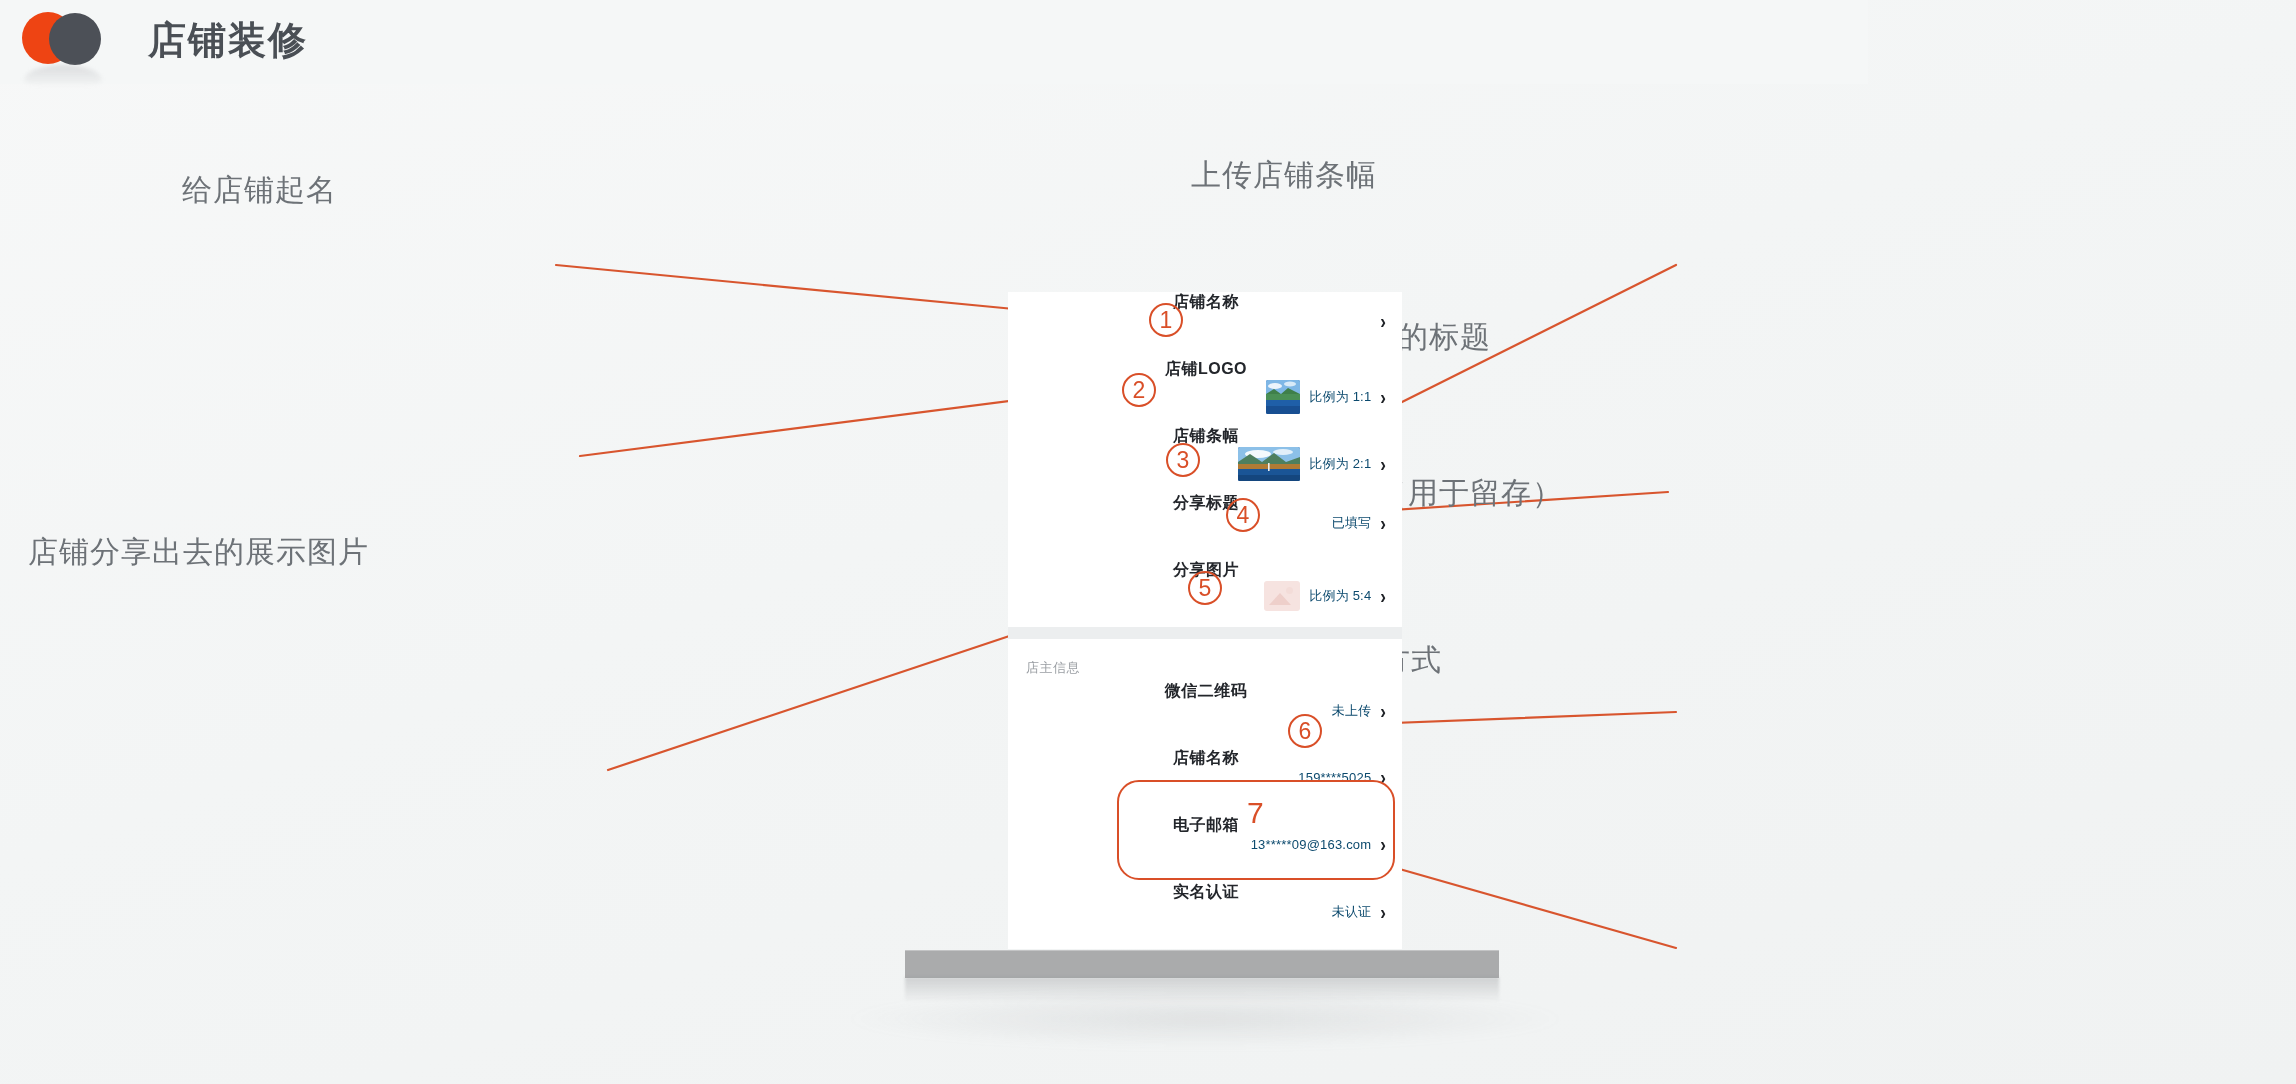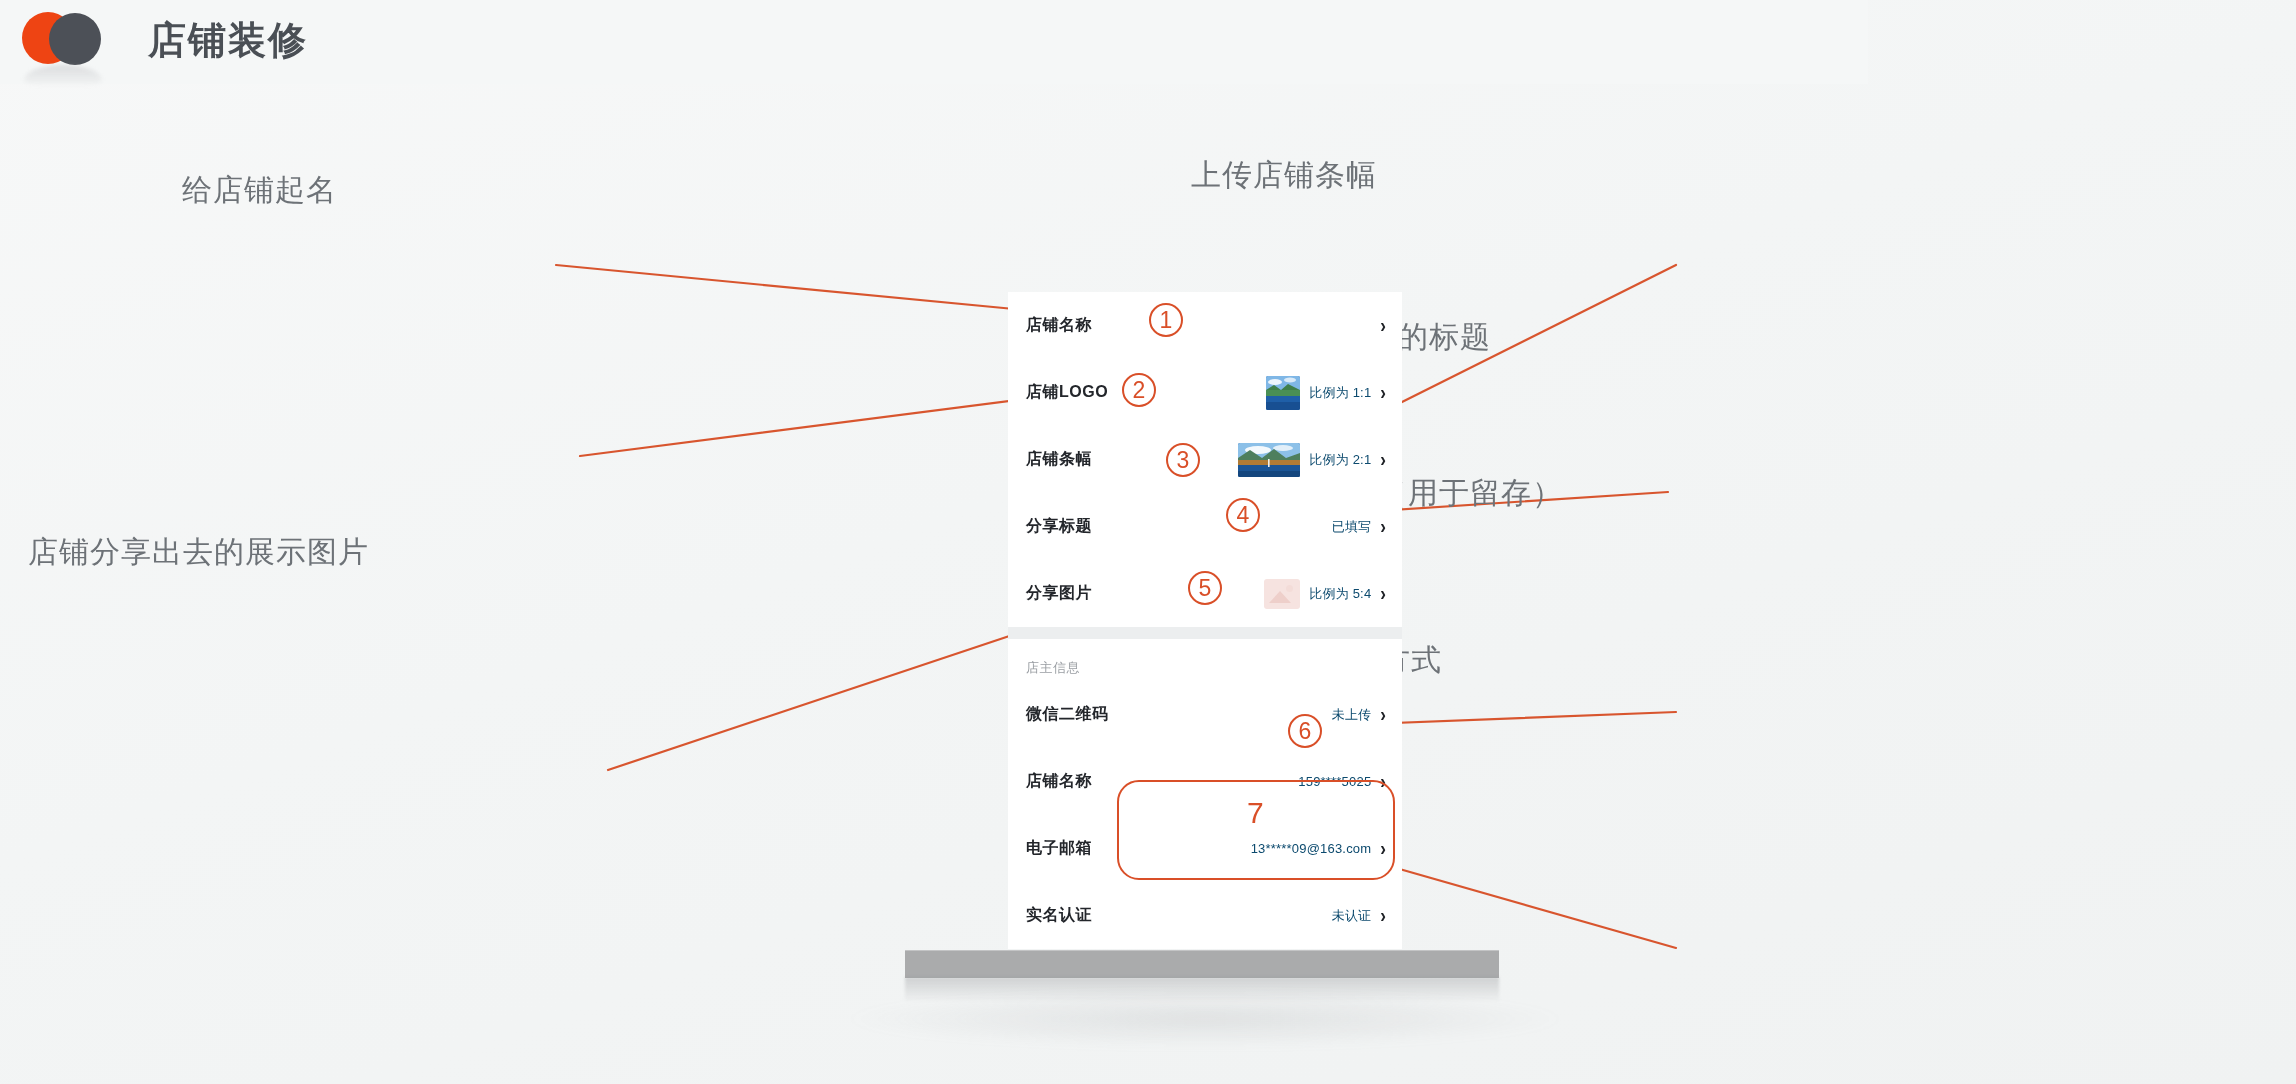--- a/index.html
+++ b/index.html
@@ -100,20 +100,21 @@
     height: 12px;
     background: #eceeef;
   }
   .row {
     position: relative;
     height: 67px;
     display: flex;
     align-items: center;
     padding: 0 16px 0 18px;
     box-sizing: border-box;
+    flex-direction: column;
   }
   .row-label {
     font-size: 16px;
     font-weight: 700;
     color: #23262b;
     letter-spacing: 0.5px;
     white-space: nowrap;
   }
   .row-right {
     margin-left: auto;

